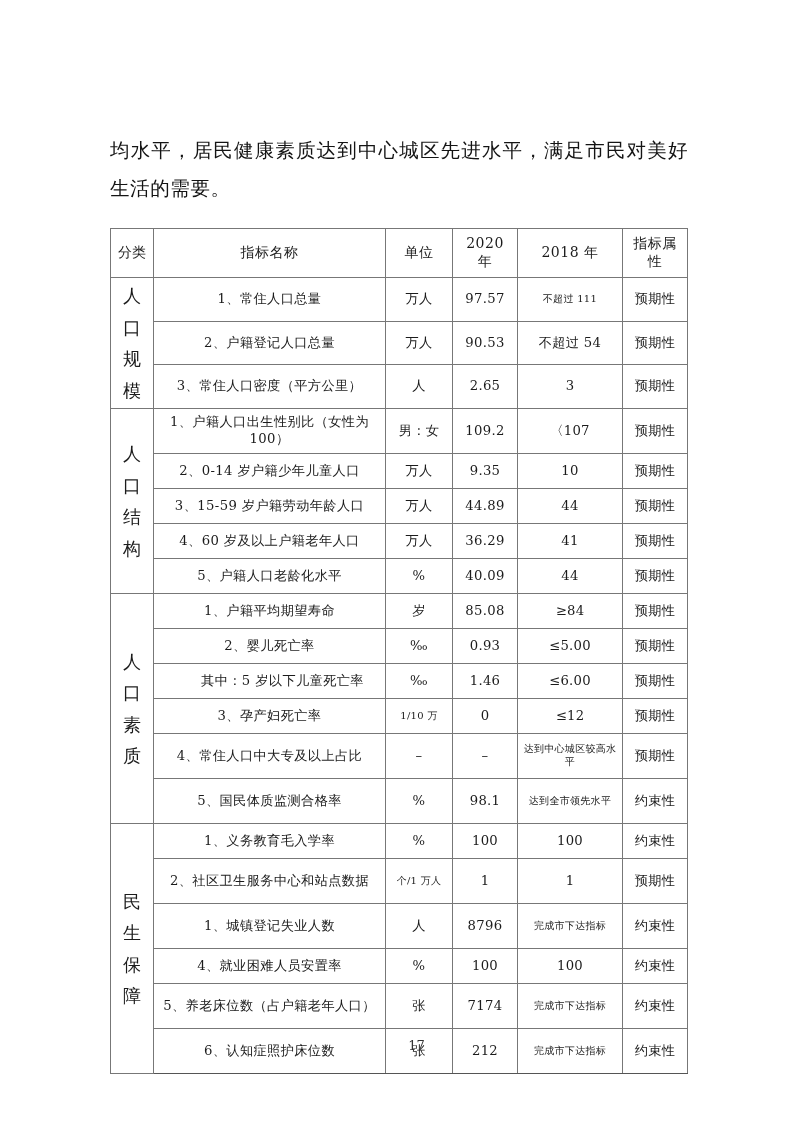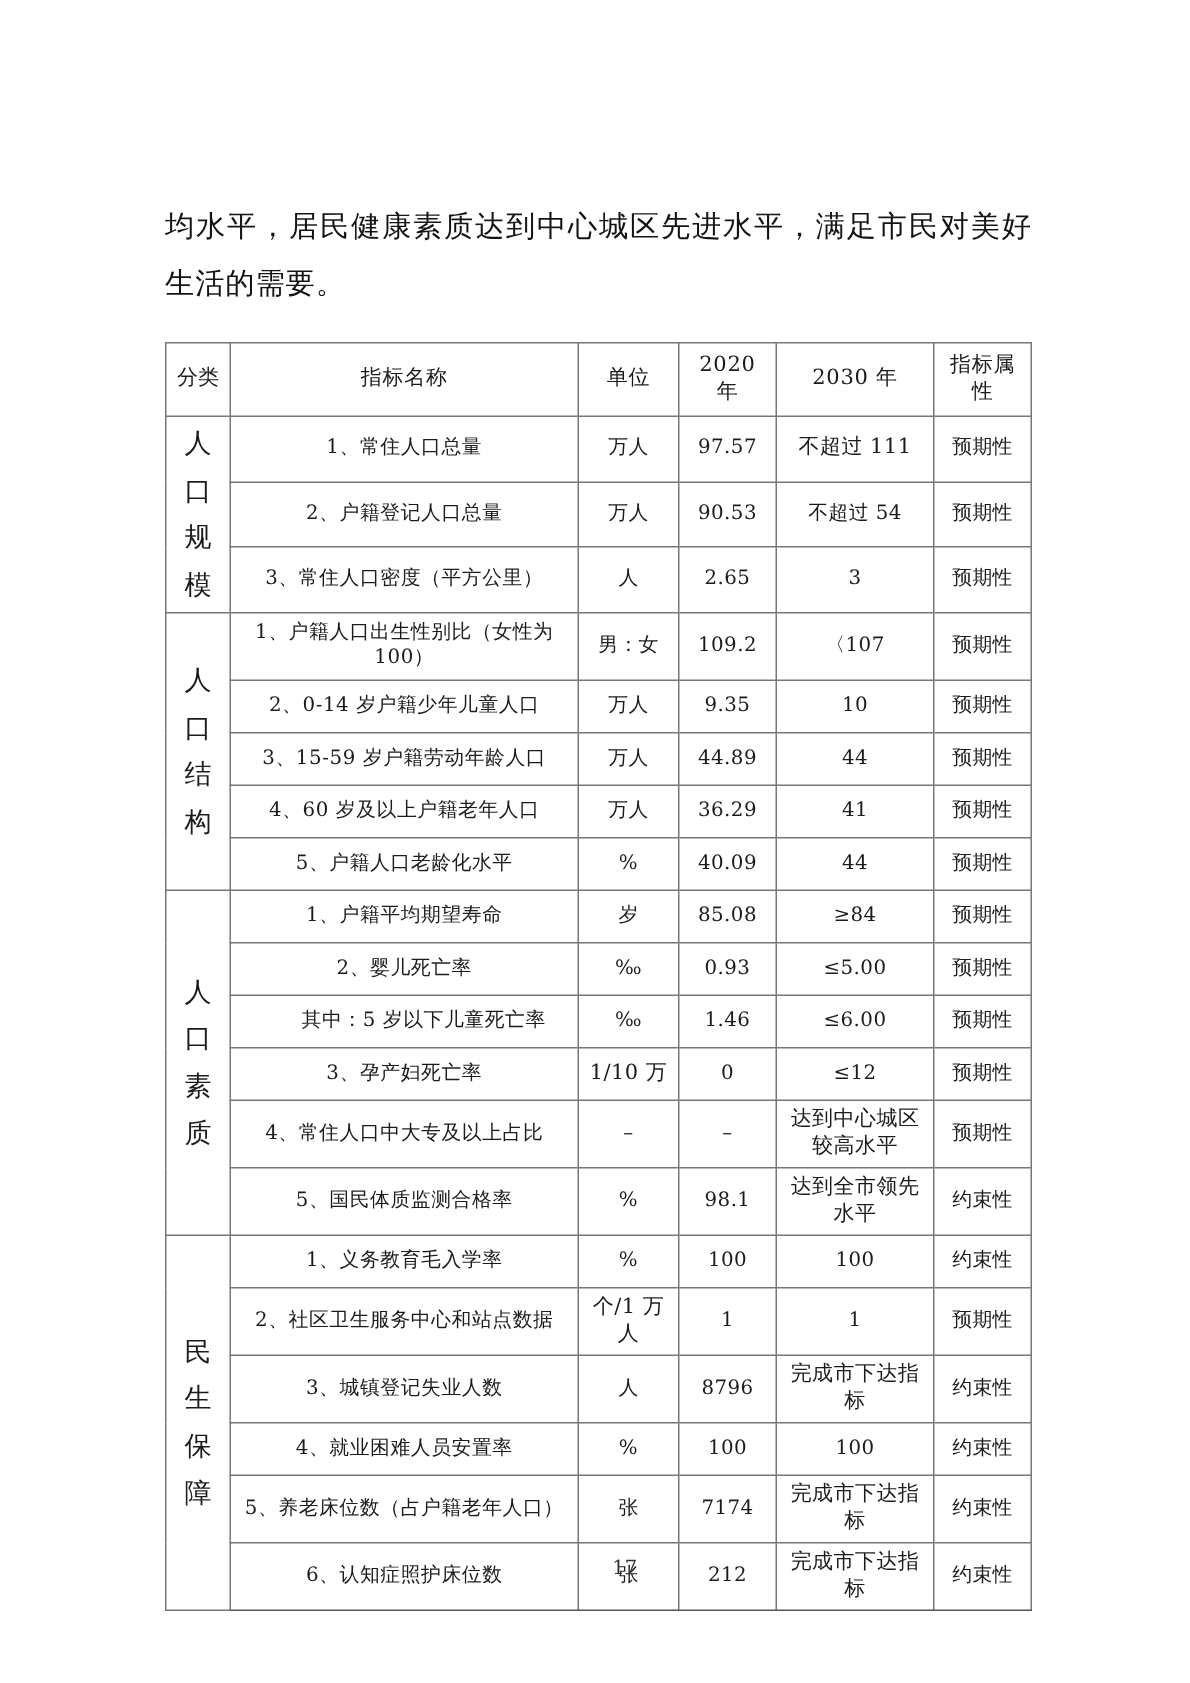--- a/index.html
+++ b/index.html
@@ -108,21 +108,21 @@
     padding-right: 4px;
     letter-spacing: 0.4px;
   }
   td.name.indent { padding-left: 30px; }
 
   td.ctr {
     text-align: center;
     letter-spacing: 0.3px;
   }
   td.small2 {
-    font-size: 14px;
+    font-size: 10px;
     line-height: 1.25;
   }
 
   tr.tall td { height: 40px; }
   tr.std td  { height: 30px; }
 
   
   tr.sec-top > td { border-top: 1.6px solid #555; }
   table.goals { border-top: 1.6px solid #555; }
   tr.last-row > td { border-bottom: 1.6px solid #555; }
@@ -156,21 +156,21 @@
         <col class="c-y2020">
           <col class="c-y2025">
           <col class="c-attr">
       </colgroup>
       <thead>
         <tr>
           <td class="hdr-cat">分类</td>
           <td>指标名称</td>
           <td>单位</td>
           <td>2020 年</td>
-          <td>2030 年</td>
+          <td>2018 年</td>
           <td>指标属性</td>
         </tr>
       </thead>
       <tbody id="tbody">
           <tr class="std sec-top">
             <td class="cat" rowspan="3"><span class="vlabel">人口规模</span></td>
             <td class="name">1、常住人口总量</td>
             <td class="ctr">万人</td>
             <td class="ctr">97.57</td>
             <td class="ctr small2">不超过 111</td>
@@ -278,21 +278,21 @@
             <td class="ctr">约束性</td>
           </tr>
           <tr class="tall">
             <td class="name">2、社区卫生服务中心和站点数据</td>
             <td class="ctr small2">个/1 万人</td>
             <td class="ctr">1</td>
             <td class="ctr">1</td>
             <td class="ctr">预期性</td>
           </tr>
           <tr class="tall">
-            <td class="name">3、城镇登记失业人数</td>
+            <td class="name">1、城镇登记失业人数</td>
             <td class="ctr">人</td>
             <td class="ctr">8796</td>
             <td class="ctr small2">完成市下达指标</td>
             <td class="ctr">约束性</td>
           </tr>
           <tr class="std">
             <td class="name">4、就业困难人员安置率</td>
             <td class="ctr">%</td>
             <td class="ctr">100</td>
             <td class="ctr">100</td>

